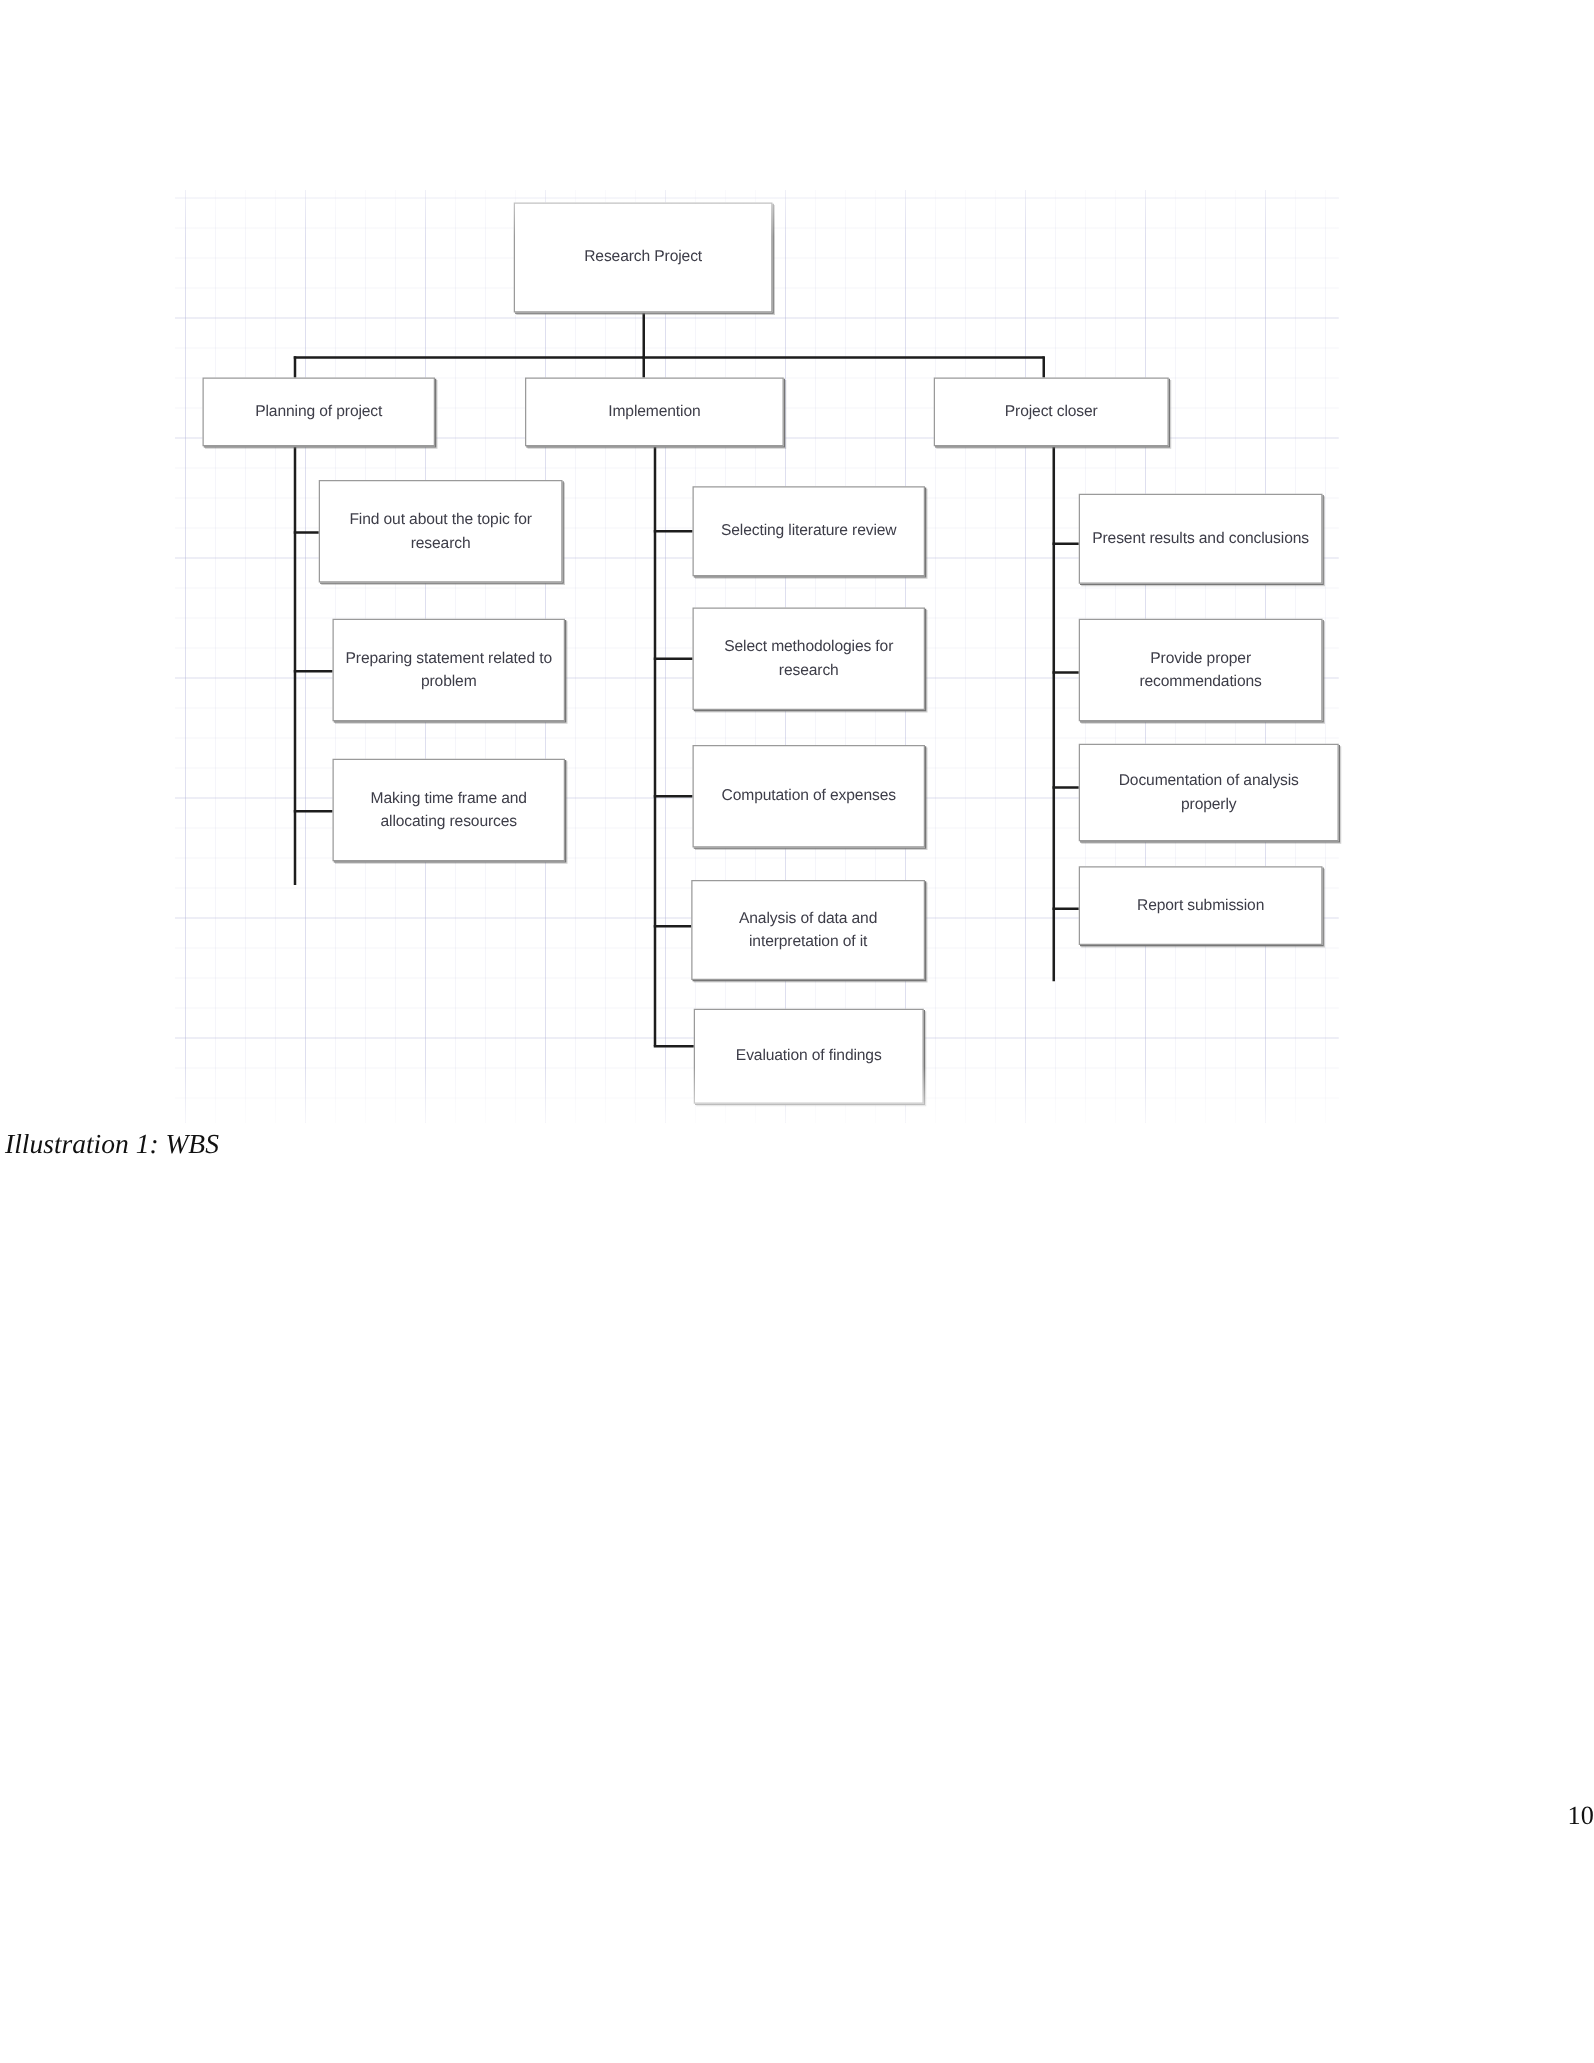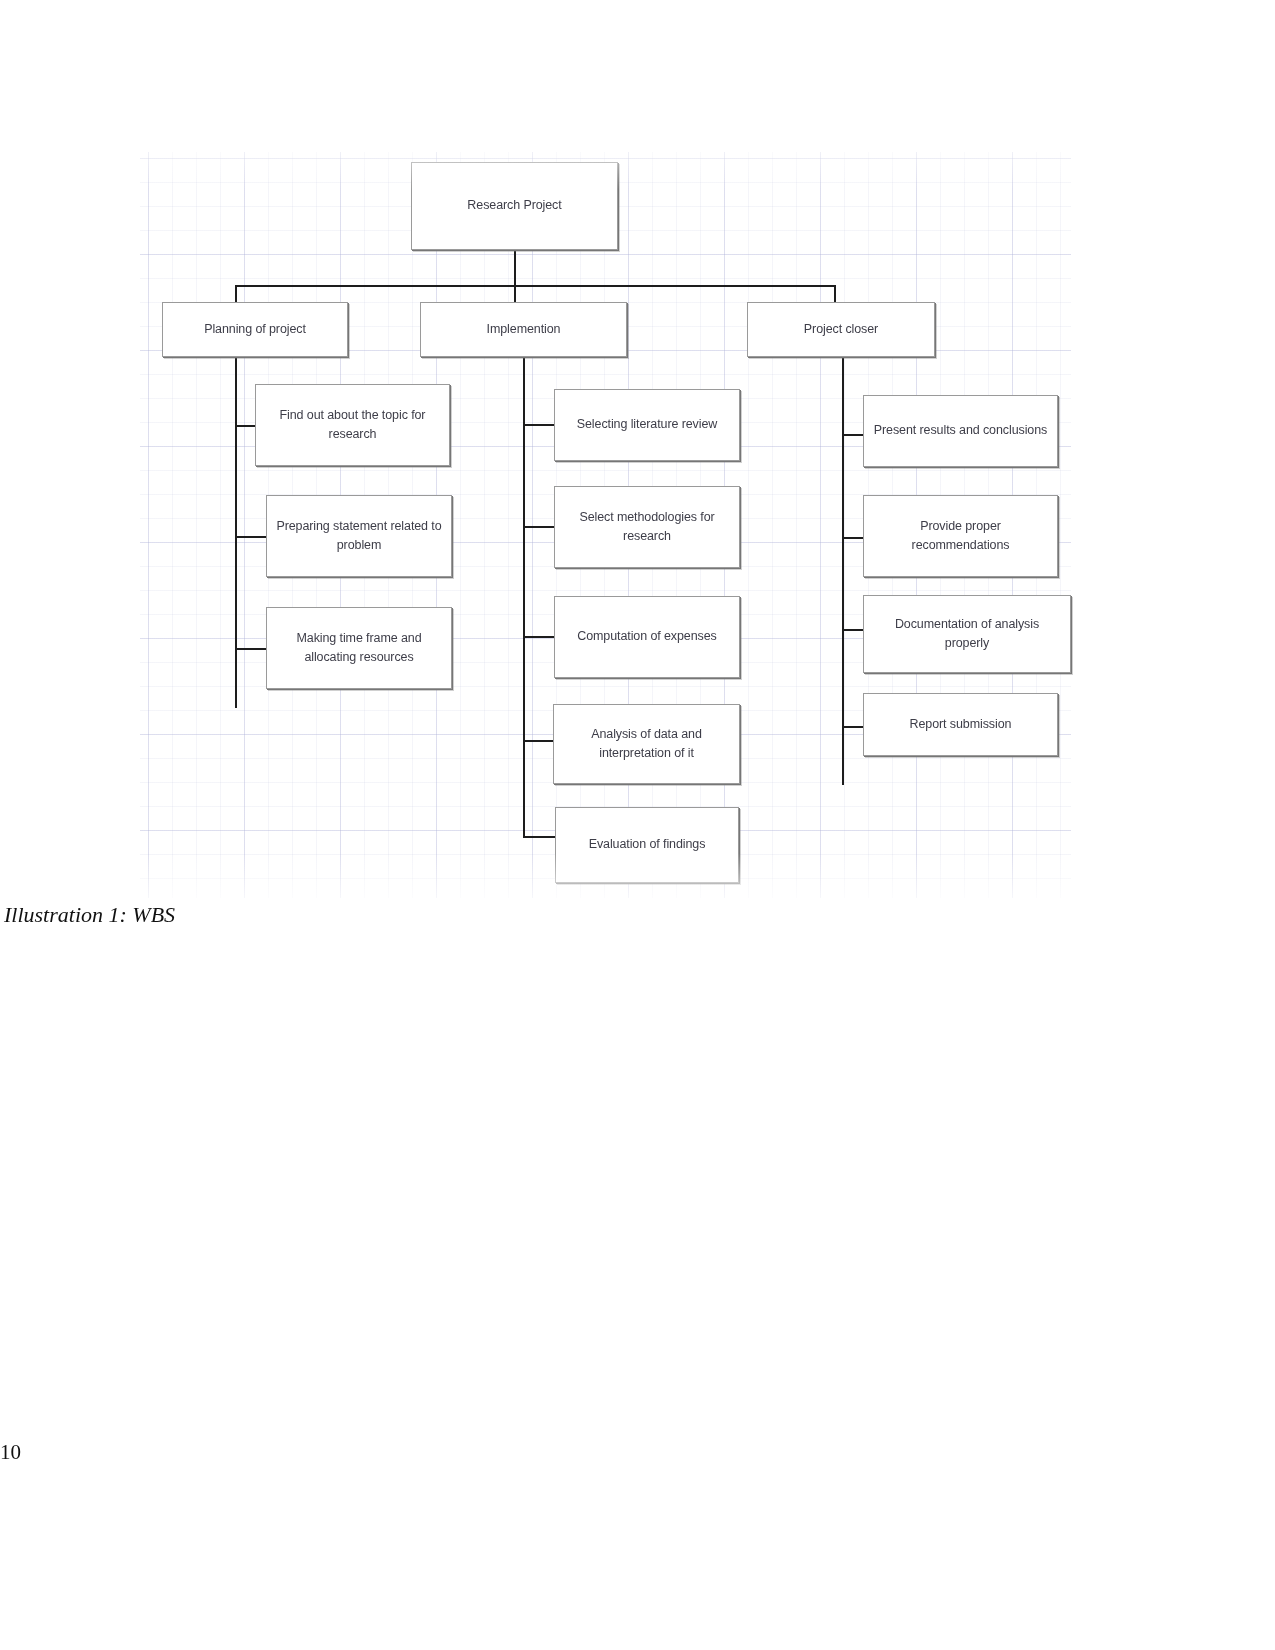--- a/index.html
+++ b/index.html
@@ -121,21 +121,21 @@
     font-size: 22px;
     color: #111111;
   }
 
   
   #page-number {
     position: absolute;
     left: 0;
     top: 1440px;
     width: 1275px;
-    text-align: left;
+    text-align: right;
     font-family: "Liberation Serif", "DejaVu Serif", serif;
     font-size: 21px;
     color: #111111;
   }
 </style>
 </head>
 <body>
 
 <div id="page">
 

